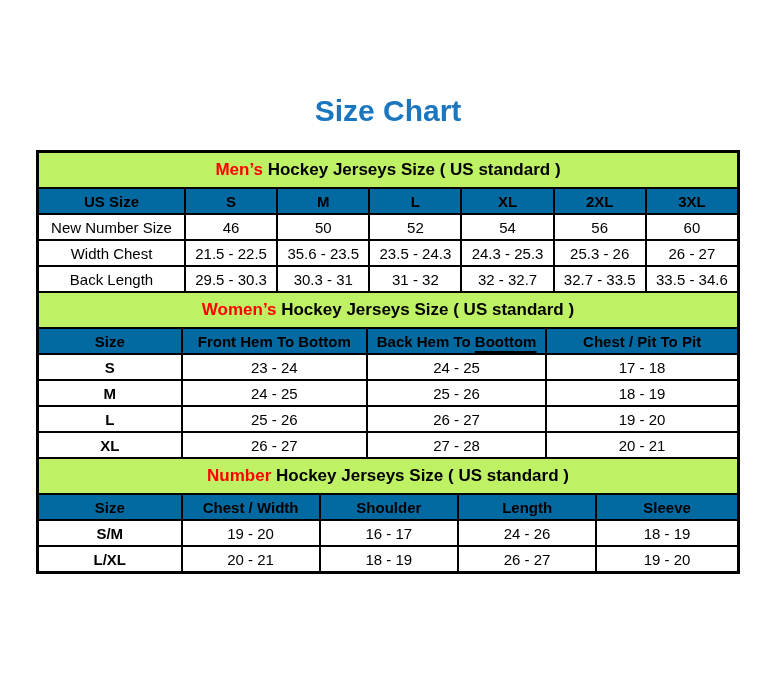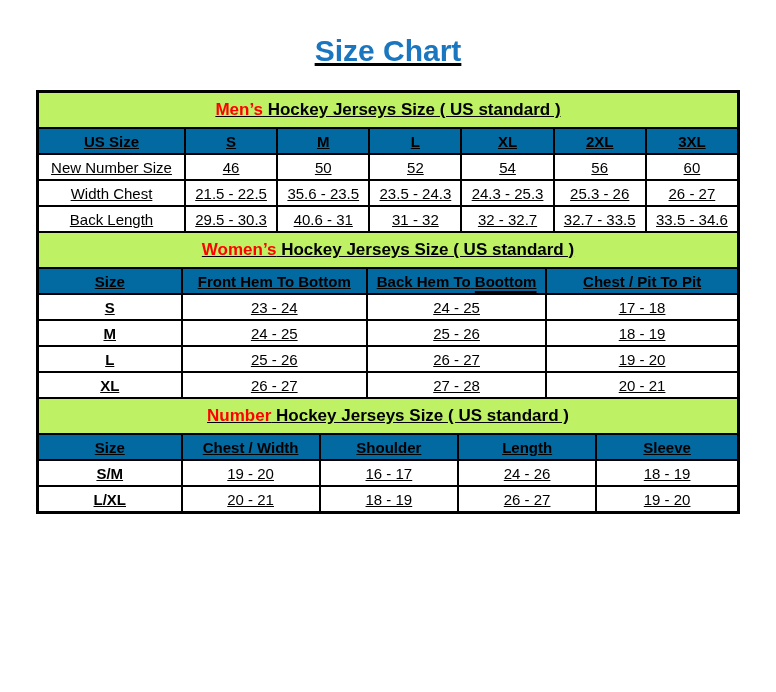--- a/index.html
+++ b/index.html
@@ -11,22 +11,21 @@
     width: 776px;
     height: 692px;
     overflow: hidden;
     font-family: "Liberation Sans", "DejaVu Sans", sans-serif;
     color: #000000;
   }
   .page {
     width: 776px;
     height: 692px;
     box-sizing: border-box;
-    padding-top: 32px;
-    text-decoration: underline;
+    padding-top: 92px;
   }
   .page-title {
     margin: 0 0 20px 0;
     text-align: center;
     font-size: 30px;
     line-height: 38px;
     font-weight: 700;
     color: #1b76c0;
     letter-spacing: 0px;
   }
@@ -143,21 +142,21 @@
           <td>21.5 - 22.5</td>
           <td>35.6 - 23.5</td>
           <td>23.5 - 24.3</td>
           <td>24.3 - 25.3</td>
           <td>25.3 - 26</td>
           <td>26 - 27</td>
         </tr>
         <tr>
           <td class="row-label">Back Length</td>
           <td>29.5 - 30.3</td>
-          <td>40.6 - 31</td>
+          <td>30.3 - 31</td>
           <td>31 - 32</td>
           <td>32 - 32.7</td>
           <td>32.7 - 33.5</td>
           <td>33.5 - 34.6</td>
         </tr>
       </tbody>
     </table>
 
     <table class="tbl">
       <colgroup>

